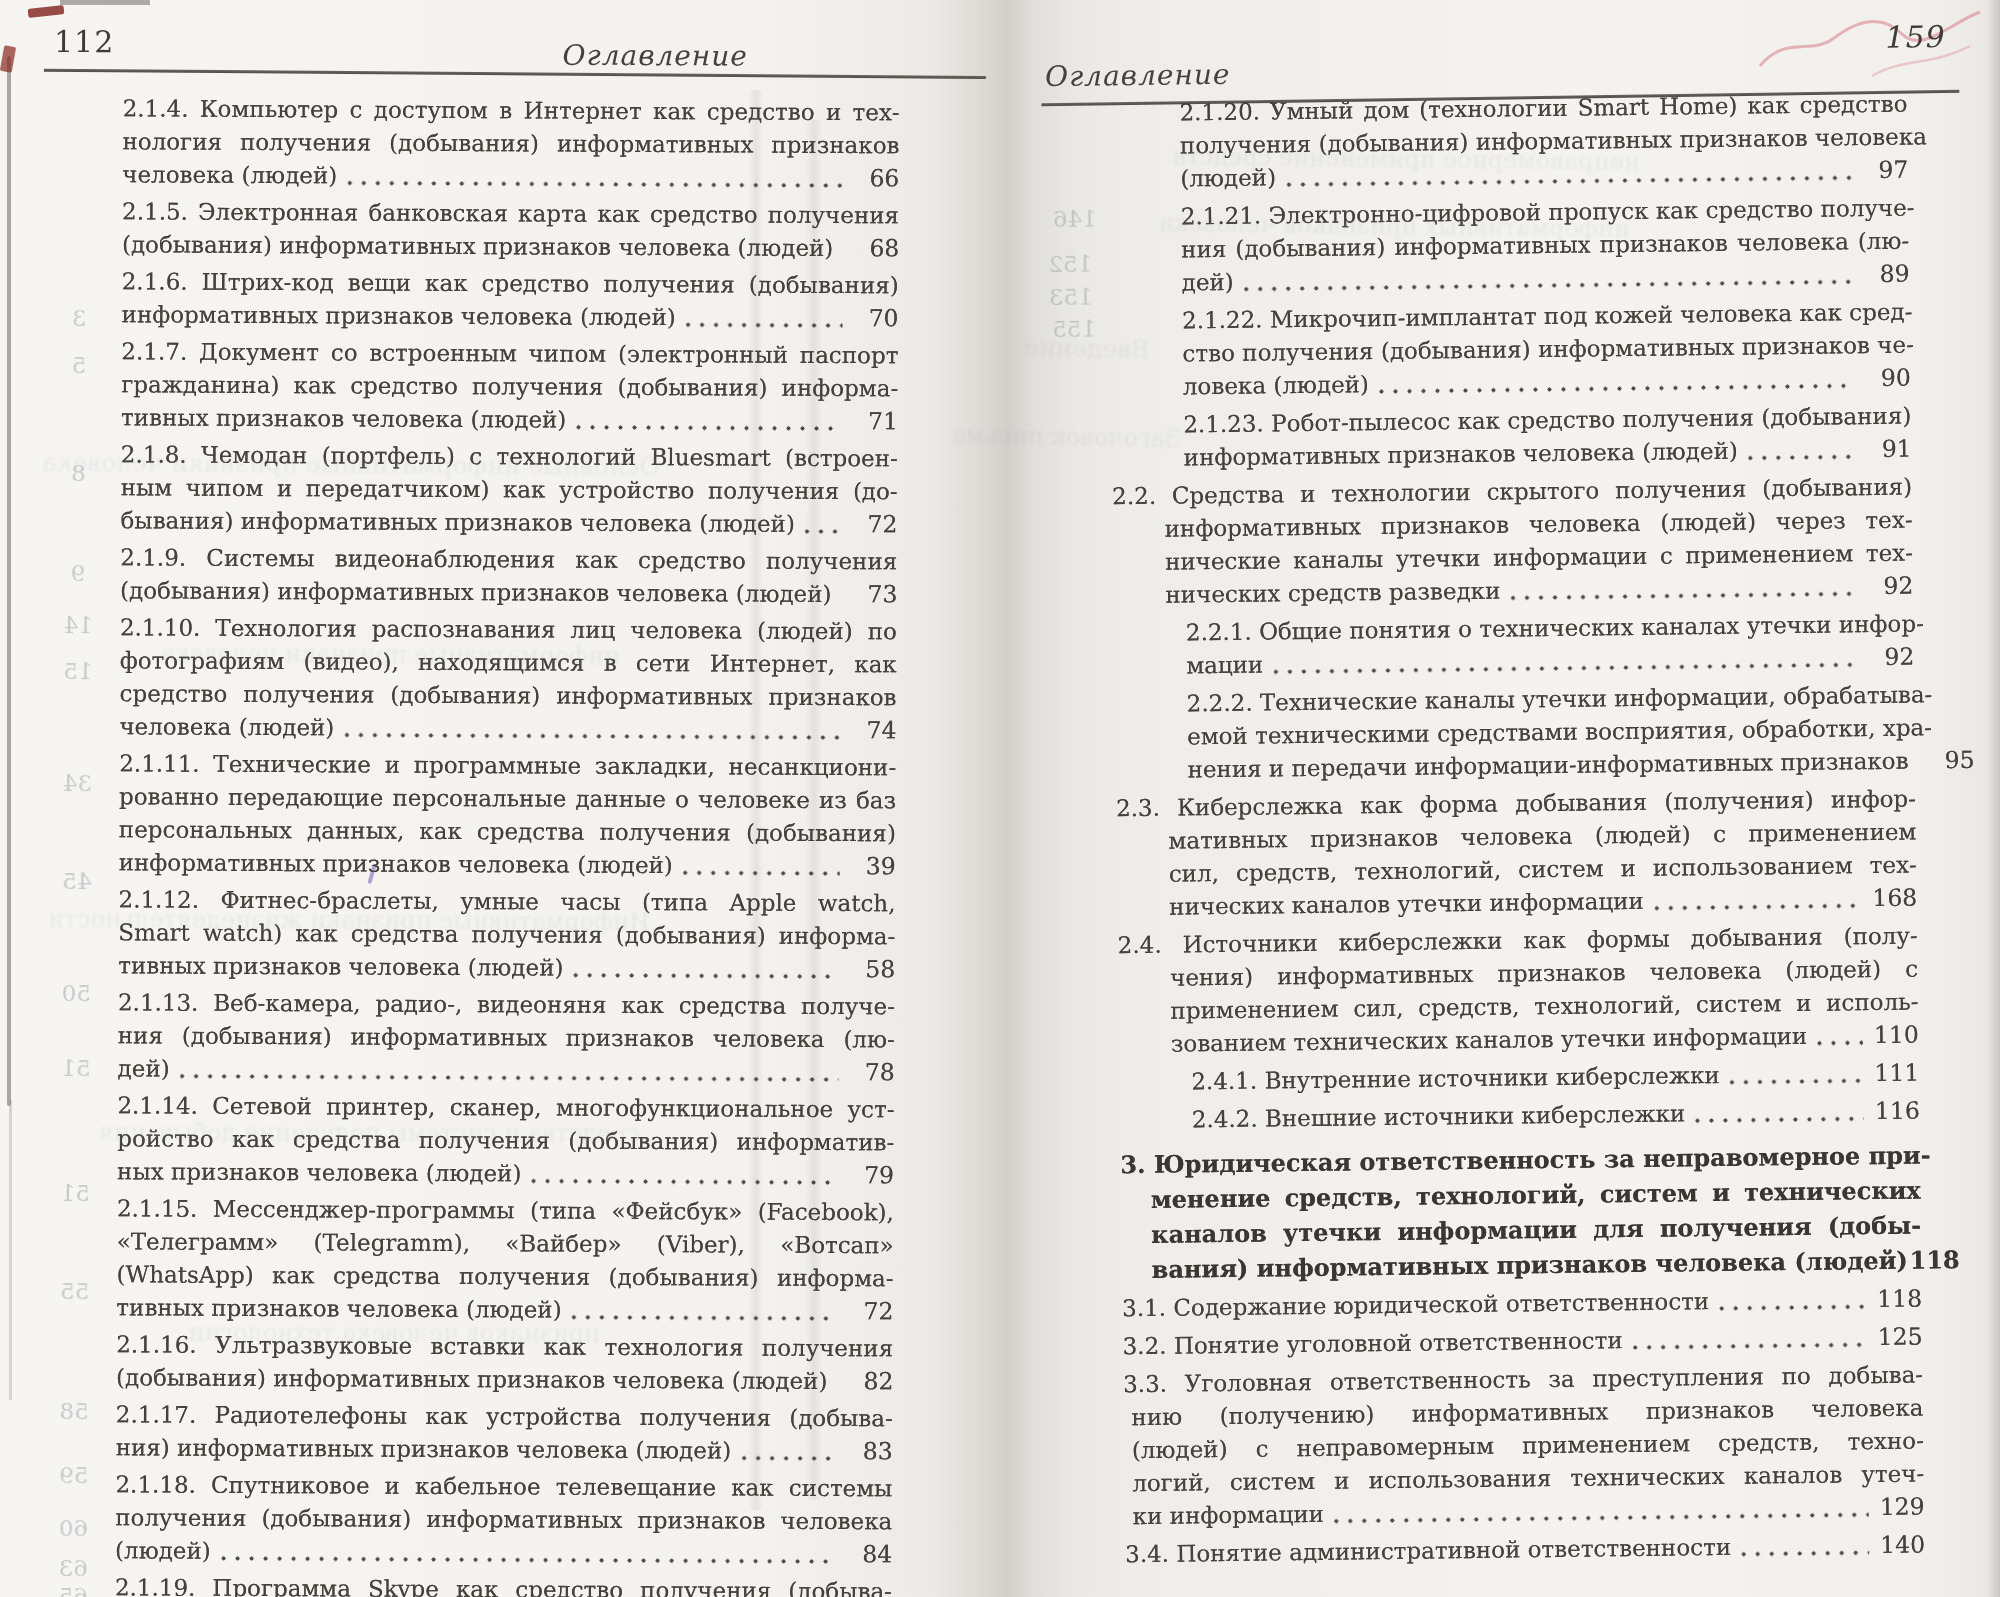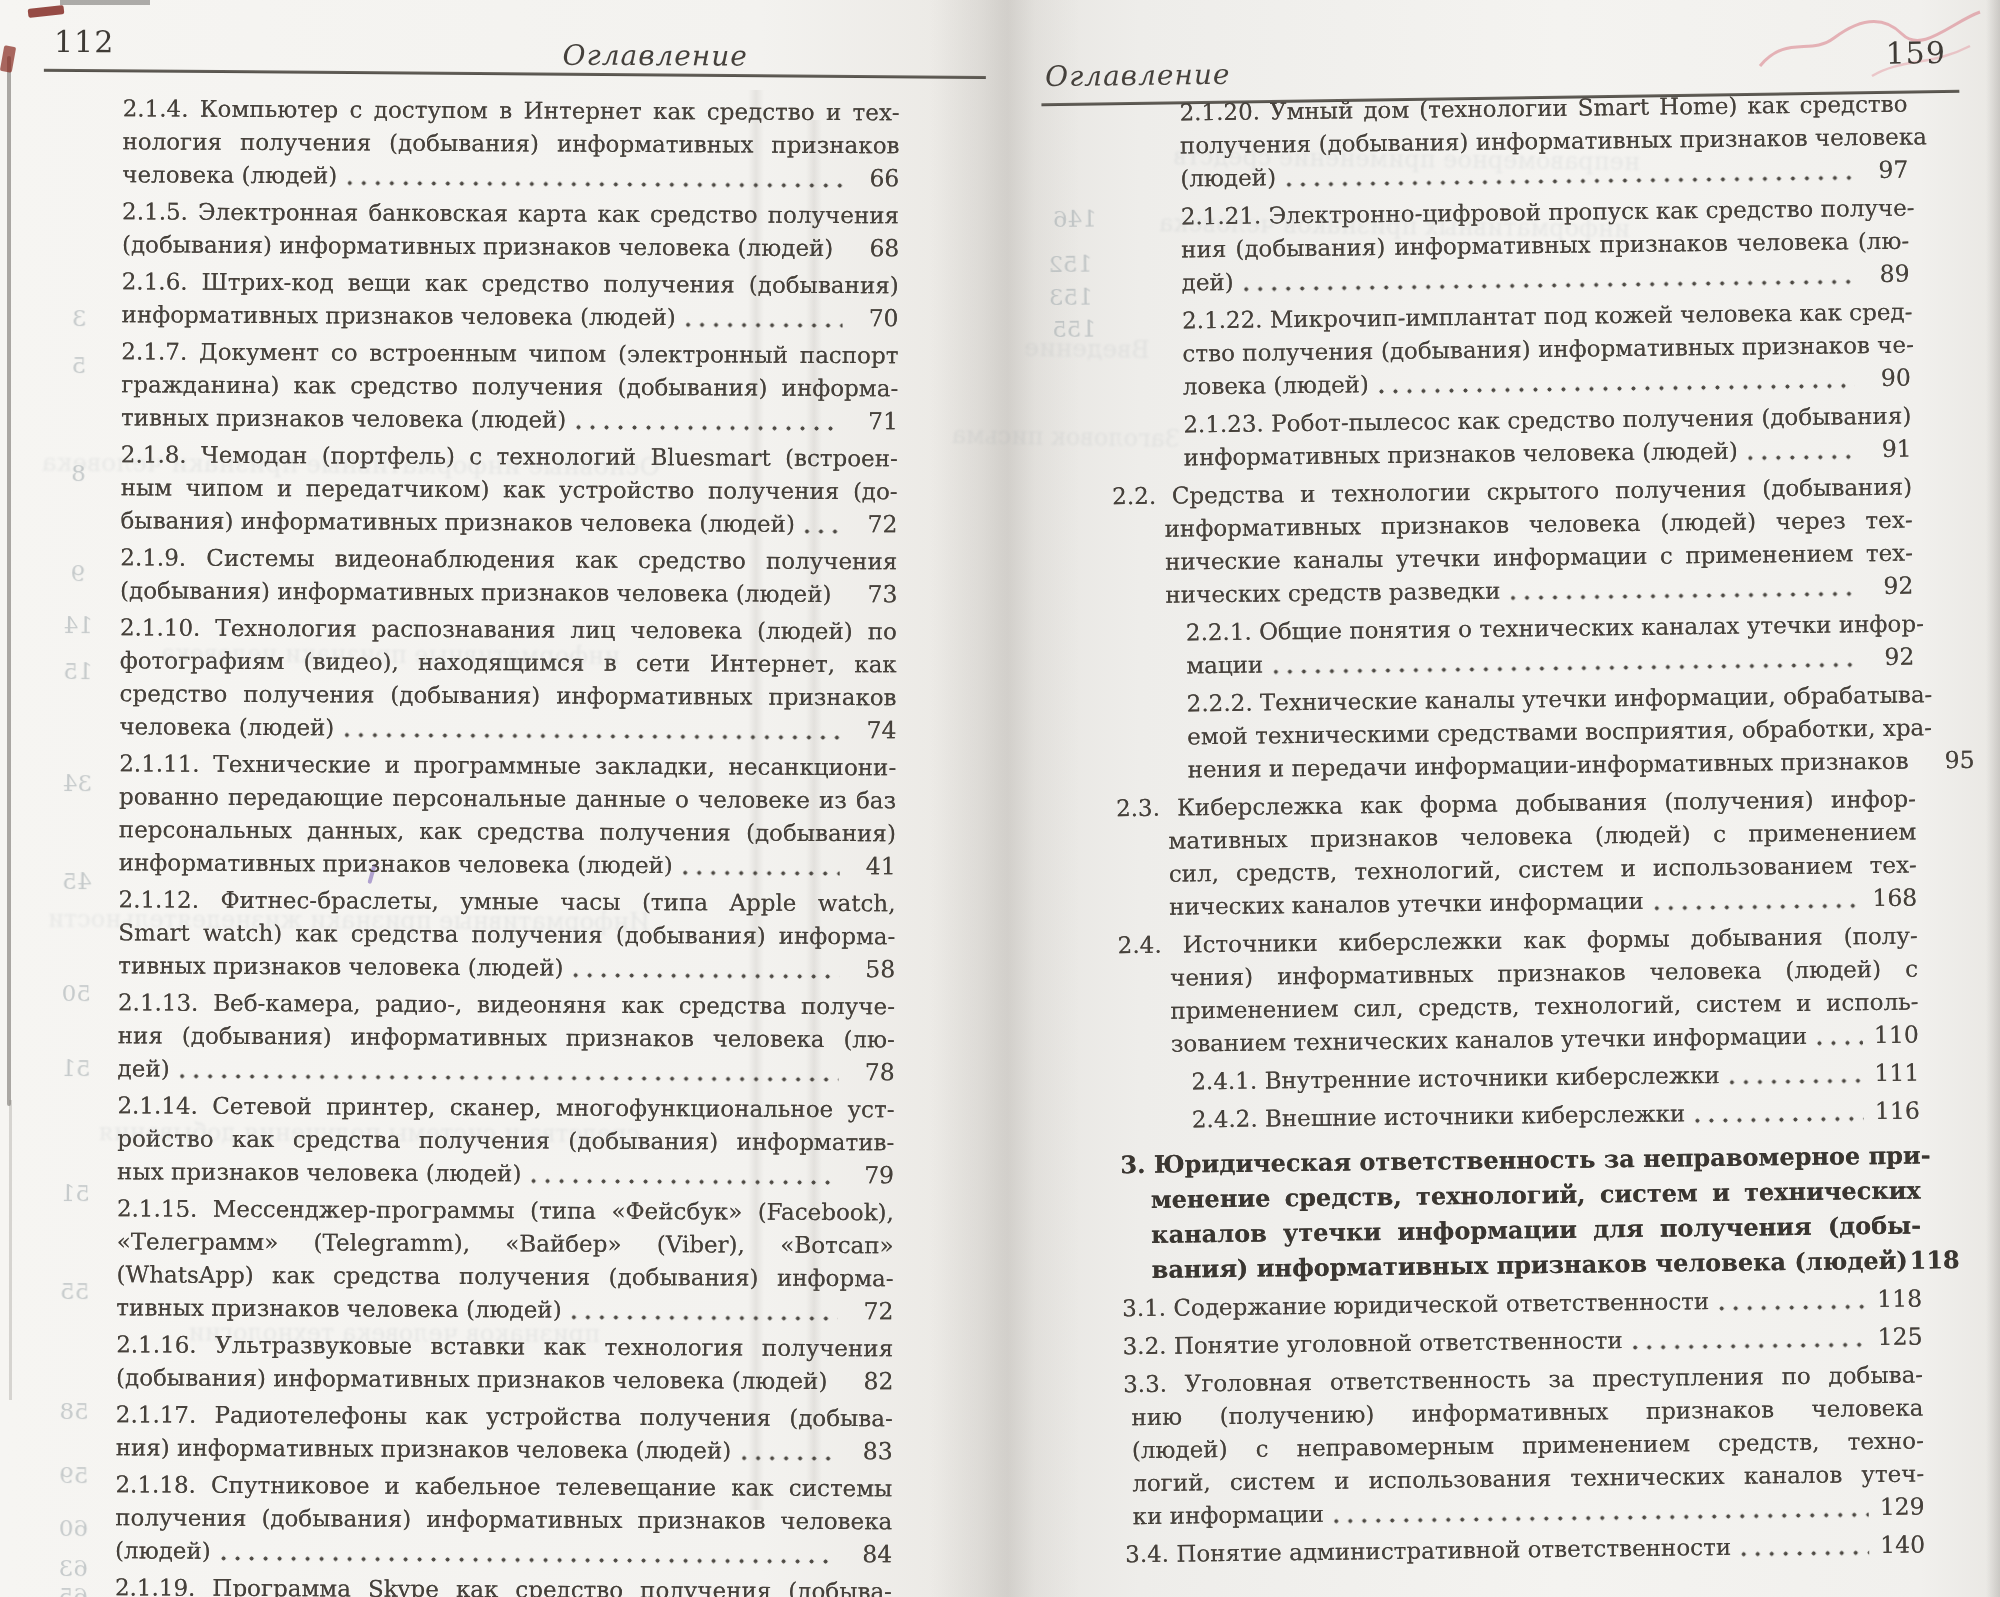--- a/index.html
+++ b/index.html
@@ -20,21 +20,21 @@
   .corner-mark2{position:absolute;left:2px;top:46px;width:12px;height:26px;background:#87291f;opacity:.7;transform:rotate(10deg);border-radius:2px;}
   .corner-smudge{position:absolute;left:60px;top:0;width:90px;height:5px;background:#3f3d39;opacity:.4;}
   .pen-tick{position:absolute;left:370px;top:864px;width:4px;height:20px;background:#6b4fae;opacity:.5;transform:rotate(16deg);border-radius:2px;}
 
   .page{position:absolute;top:8px;height:1585px;}
   .page.left{left:18px;width:960px;transform:rotate(.3deg);transform-origin:40px 40px;}
   .page.right{left:995px;width:985px;transform:rotate(-.7deg);transform-origin:60px 60px;}
 
   .pgnum{position:absolute;font-size:30px;color:#3f3b36;letter-spacing:1px;}
   .page.left .pgnum{left:36px;top:16px;}
-  .page.right .pgnum{right:34px;top:38px;}
+  .page.right .pgnum{right:34px;top:22px;font-style:italic;}
   .runtitle{position:absolute;font-style:italic;font-size:28px;color:#45413c;letter-spacing:1px;}
   .page.left .runtitle{left:530px;top:28px;width:200px;text-align:right;}
   .page.right .runtitle{left:50px;top:52px;}
   .hdr-rule{position:absolute;height:3px;background:linear-gradient(to bottom,#6a665f,#4e4b45);}
   .page.left .hdr-rule{left:26px;top:62px;width:942px;transform:rotate(.15deg);}
   .page.right .hdr-rule{left:46px;top:94px;width:918px;transform:rotate(-.15deg);}
 
   .toc{position:absolute;font-size:23px;line-height:33px;
     text-shadow:0 0 .6px rgba(66,60,54,.75);}
   .page.left .toc{left:105px;top:84px;width:777px;}
@@ -152,21 +152,21 @@
             <span class="pg">74</span>
           </div>
         </div>
         <div class="entry lvl-flat">
           <div class="eline">2.1.11.  Технические и программные закладки, несанкциони-</div>
           <div class="eline cont">рованно передающие персональные данные о человеке из баз</div>
           <div class="eline cont">персональных данных, как средства получения (добывания)</div>
           <div class="lastline cont">
             <span class="ltxt">информативных признаков человека (людей)</span>
             <span class="dots"></span>
-            <span class="pg">41</span>
+            <span class="pg">39</span>
           </div>
         </div>
         <div class="entry lvl-flat">
           <div class="eline">2.1.12.  Фитнес-браслеты, умные часы (типа Apple watch,</div>
           <div class="eline cont">Smart watch) как средства получения (добывания) информа-</div>
           <div class="lastline cont">
             <span class="ltxt">тивных признаков человека (людей)</span>
             <span class="dots"></span>
             <span class="pg">58</span>
           </div>

